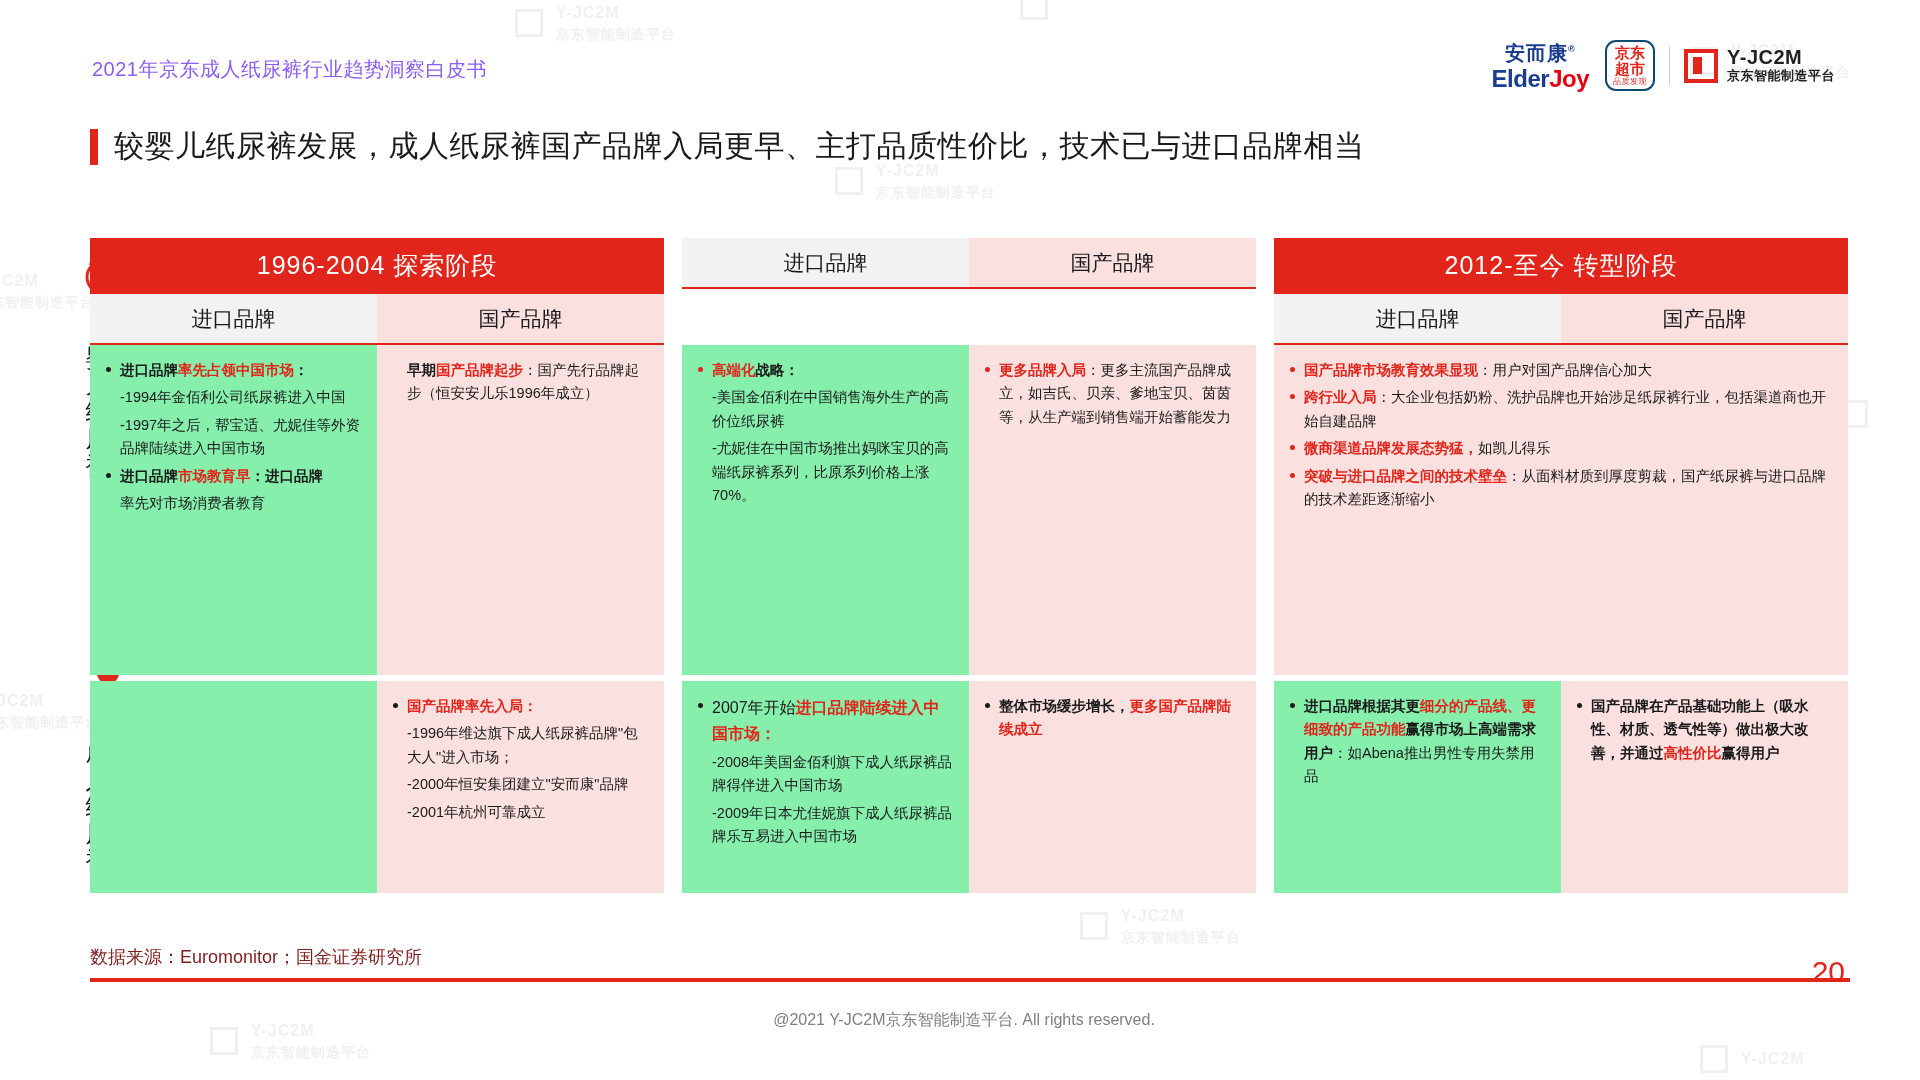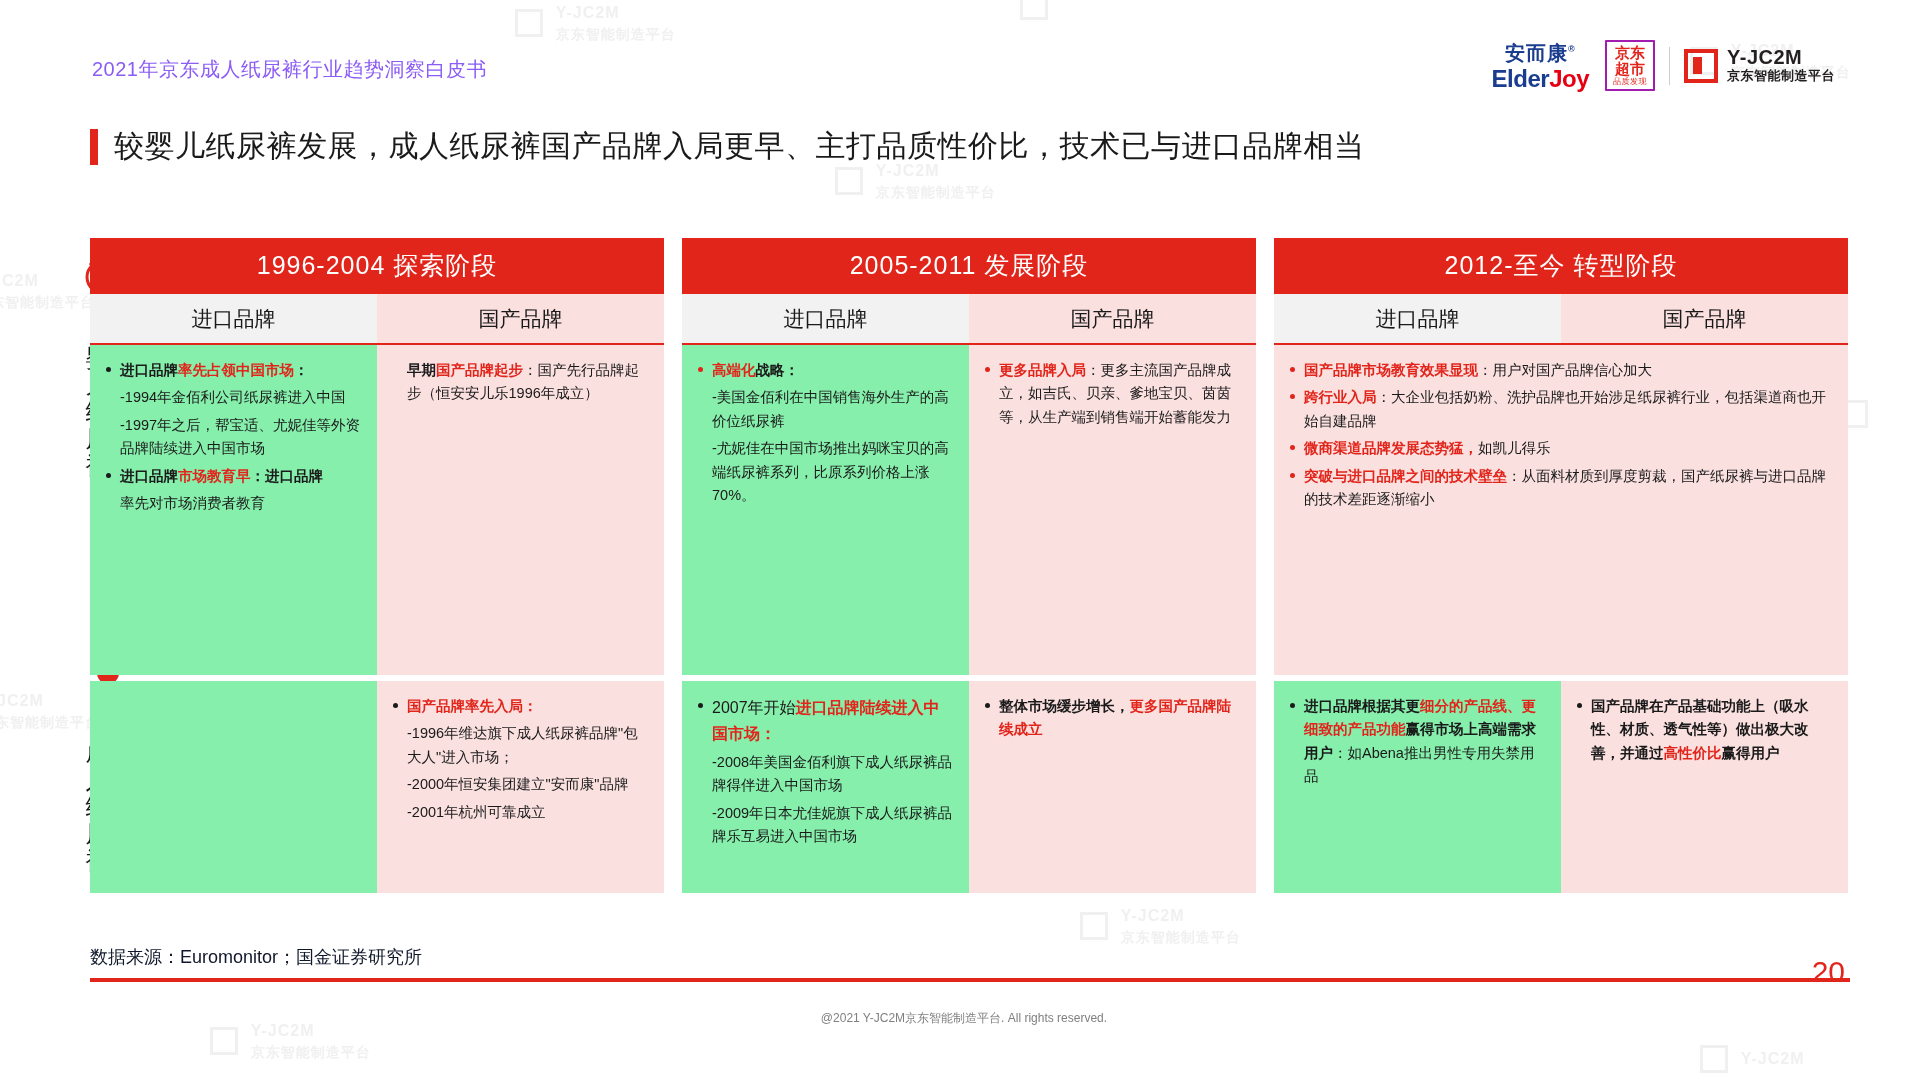--- a/index.html
+++ b/index.html
@@ -54,21 +54,21 @@
   .logo-elderjoy .cn {
     font-size: 20px; font-weight: bold; color: #1a3d8f; letter-spacing: 1px;
   }
   .logo-elderjoy .cn sup { font-size: 9px; vertical-align: super; }
   .logo-elderjoy .en {
     font-size: 24px; font-weight: bold; color: #1a3d8f;
     letter-spacing: -0.5px; line-height: 1;
   }
   .logo-elderjoy .en .j { color: #e60012; }
   .logo-jd {
-    border: 2px solid #a21caf; border-radius: 1px;
+    border: 2px solid #0c4a6e; border-radius: 11px;
     padding: 3px 6px; text-align: center; margin-right: 14px;
     background: #fff;
   }
   .logo-jd .t1 { font-size: 15px; font-weight: bold; color: #e1251b; line-height: 1.05; }
   .logo-jd .t2 { font-size: 8px; color: #e1251b; line-height: 1.15; letter-spacing: 0.5px;}
   .divider-v {
     width: 1px; height: 38px; background: #cccccc; margin-right: 14px;
   }
   .logo-yjc2m { display: flex; align-items: center; gap: 9px; }
   .logo-yjc2m .mark {
@@ -154,33 +154,33 @@
     width: 56px; height: 56px;
   }
   .icon-adult {
     position: absolute; left: 88px; top: 660px;
     width: 40px; height: 56px;
   }
 
   
   .src-line {
     position: absolute; left: 90px; top: 945px;
-    font-size: 18px; color: #0f172a;
+    font-size: 18px; color: #7f1d1d;
   }
   .red-rule {
     position: absolute; left: 90px; top: 978px; width: 1760px; height: 4px;
     background: #e1251b;
   }
   .page-num {
     position: absolute; right: 75px; top: 955px;
     font-size: 30px; color: #e1251b;
   }
   .copyright {
     position: absolute; left: 8px; right: 0; top: 1010px;
-    text-align: center; font-size: 12px; color: #808080;
+    text-align: center; font-size: 16px; color: #808080;
   }
 </style>
 </head>
 <body>
 
 <div class="page">
 
   <div class="wm" style="left:515px; top:2px;">
     <span class="logo-sq"></span>
     <span class="wtxt"><span class="l1">Y-JC2M</span><br><span class="l2">京东智能制造平台</span></span>
@@ -271,21 +271,20 @@
 
     <div class="row-cols">
       <div class="stage">
         <div class="stage-hdr">1996-2004 探索阶段</div>
         <div class="brand-hdr">
           <div class="cell imp">进口品牌</div>
           <div class="cell dom">国产品牌</div>
         </div>
       </div>
       <div class="stage">
-        <div class="stage-hdr">2005-2011 发展阶段</div>
         <div class="brand-hdr">
           <div class="cell imp">进口品牌</div>
           <div class="cell dom">国产品牌</div>
         </div>
       </div>
       <div class="stage">
         <div class="stage-hdr">2012-至今 转型阶段</div>
         <div class="brand-hdr">
           <div class="cell imp">进口品牌</div>
           <div class="cell dom">国产品牌</div>

